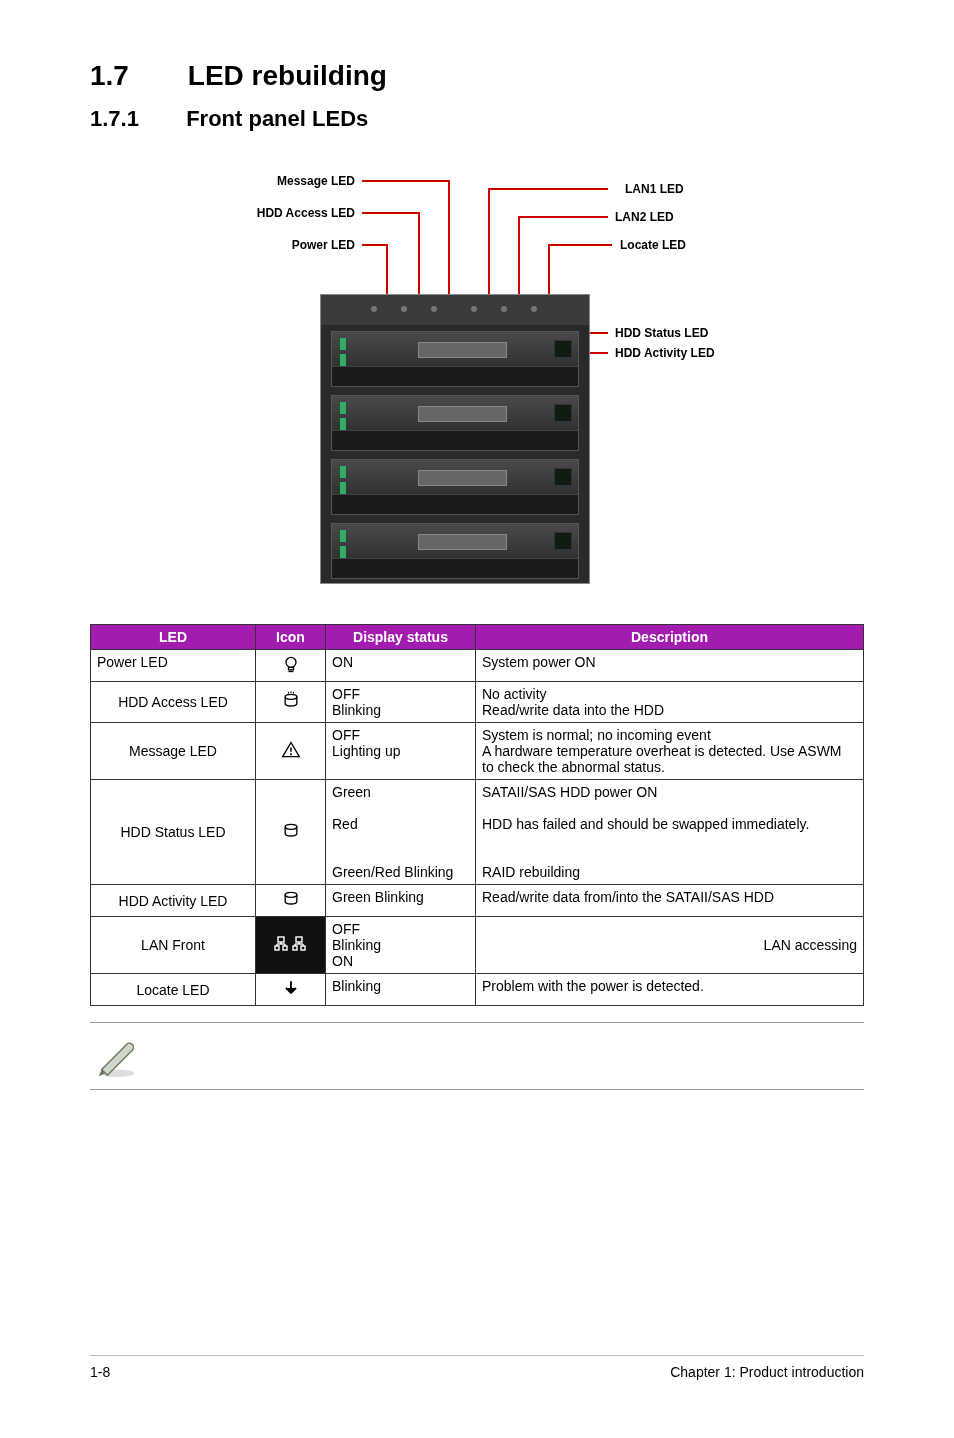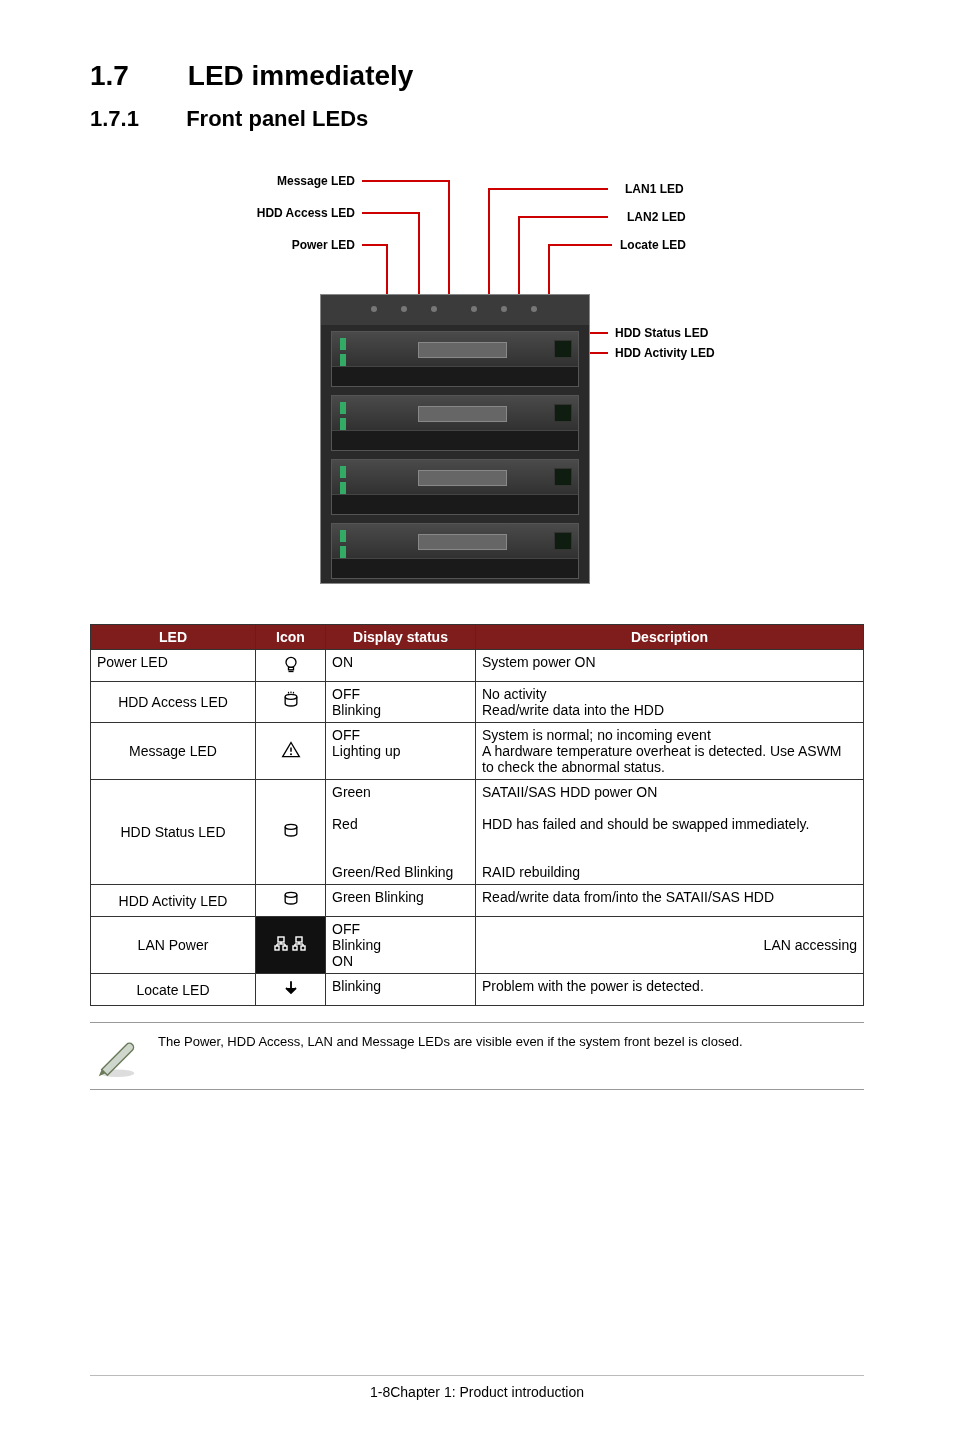--- a/index.html
+++ b/index.html
@@ -37,41 +37,41 @@
   .bay-badge { position:absolute; right:6px; top:8px; width:18px; height:18px; background:#0f1c10; border:1px solid #333;}
   .bay-led1 { position:absolute; left:8px; top:6px; width:6px; height:12px; background:#3a6;}
   .bay-led2 { position:absolute; left:8px; top:22px; width:6px; height:12px; background:#3a6;}
 
   .label { position:absolute; font-size:12px; font-weight:bold; color:#000; white-space:nowrap; }
   .line { position:absolute; background:#c00; }
   .lineH { height:2px; }
   .lineV { width:2px; }
 
   table.led { width: 100%; border-collapse: collapse; font-size: 14px; }
-  table.led th { background:#7f1d1d; color:#fff; font-weight:bold; text-align:center; padding:4px 6px; border:1px solid #333; }
+  table.led th { background:#a21caf; color:#fff; font-weight:bold; text-align:center; padding:4px 6px; border:1px solid #333; }
   table.led td { border:1px solid #333; padding:4px 6px; vertical-align:top; }
   table.led td.center { text-align:center; vertical-align:middle; }
   .col-led { width: 165px; }
   .col-icon { width: 70px; }
   .col-status { width: 150px; }
 
   .icon-svg { width:20px; height:20px; }
 
   .note-box { display:flex; align-items:flex-start; gap:18px; border-top:1px solid #999; border-bottom:1px solid #999; padding:10px 4px; margin-top:16px; }
   .note-icon { width:46px; height:46px; flex:0 0 46px; }
   .note-text { font-size:13px; line-height:1.35; }
 
-  .footer { position:absolute; left:90px; right:90px; bottom:38px; display:flex; justify-content:center; font-size:14px; border-top:1px solid #bbb; padding-top:8px; }
+  .footer { position:absolute; left:90px; right:90px; bottom:58px; display:flex; justify-content:space-between; font-size:14px; border-top:1px solid #bbb; padding-top:8px; }
 </style>
 </head>
 <body>
 
 <div class="h1">
   <span class="num">1.7</span>
-  <span>LED immediately</span>
+  <span>LED rebuilding</span>
 </div>
 <div class="h2">
   <span class="num">1.7.1</span>
   <span>Front panel LEDs</span>
 </div>
 
 <div class="diagram-wrap">
 
   <div class="label" style="left:145px; top:10px; text-align:right; width:120px;">Message LED</div>
   <div class="label" style="left:145px; top:42px; text-align:right; width:120px;">HDD Access LED</div>
@@ -80,21 +80,21 @@
   <div class="line lineH" style="left:272px; top:16px; width:88px;"></div>
   <div class="line lineV" style="left:358px; top:16px; height:122px;"></div>
 
   <div class="line lineH" style="left:272px; top:48px; width:58px;"></div>
   <div class="line lineV" style="left:328px; top:48px; height:90px;"></div>
 
   <div class="line lineH" style="left:272px; top:80px; width:26px;"></div>
   <div class="line lineV" style="left:296px; top:80px; height:58px;"></div>
 
   <div class="label" style="left:535px; top:18px;">LAN1 LED</div>
-  <div class="label" style="left:537px; top:46px;">LAN2 LED</div>
+  <div class="label" style="left:525px; top:46px;">LAN2 LED</div>
   <div class="label" style="left:530px; top:74px;">Locate LED</div>
   <div class="label" style="left:525px; top:162px;">HDD Status LED</div>
   <div class="label" style="left:525px; top:182px;">HDD Activity LED</div>
 
   <div class="line lineH" style="left:398px; top:24px; width:120px;"></div>
   <div class="line lineV" style="left:398px; top:24px; height:114px;"></div>
 
   <div class="line lineH" style="left:428px; top:52px; width:90px;"></div>
   <div class="line lineV" style="left:428px; top:52px; height:86px;"></div>
 
@@ -234,21 +234,21 @@
         <svg class="icon-svg" viewBox="0 0 24 24">
           <ellipse cx="12" cy="7" rx="7" ry="3" fill="none" stroke="#000" stroke-width="1.6"></ellipse>
           <path d="M5 7 v8 a7 3 0 0 0 14 0 v-8" fill="none" stroke="#000" stroke-width="1.6"></path>
         </svg>
       </td>
       <td style="white-space:pre-line;">Green Blinking</td>
       <td style="white-space:pre-line;">Read/write data from/into the SATAII/SAS HDD</td>
     </tr>
 
     <tr>
-      <td class="center">LAN Power</td>
+      <td class="center">LAN Front</td>
       <td class="center" style="background:#111; color:#fff;">
         <svg style="width:34px;height:18px;" viewBox="0 0 34 18">
           <g fill="none" stroke="#fff" stroke-width="1.4">
             <rect x="4" y="2" width="6" height="5"></rect>
               <rect x="1" y="11" width="4" height="4"></rect>
               <rect x="9" y="11" width="4" height="4"></rect>
             <line x1="7" y1="7" x2="7" y2="9"></line>
               <line x1="3" y1="11" x2="3" y2="9"></line>
               <line x1="11" y1="11" x2="11" y2="9"></line>
               <line x1="3" y1="9" x2="11" y2="9"></line>
@@ -283,19 +283,18 @@
     </tr>
   </tbody>
 </table>
 
 <div class="note-box">
   <svg class="note-icon" viewBox="0 0 48 48">
     <ellipse cx="24" cy="42" rx="18" ry="4" fill="#ddd"></ellipse>
     <path d="M8 38 L34 12 a4 4 0 0 1 6 6 L14 44 Z" fill="#cfd6cc" stroke="#6a7a5a" stroke-width="1.5"></path>
     <path d="M8 38 l-3 7 l7 -3 Z" fill="#6a7a5a"></path>
   </svg>
-  <div class="note-text">The Power, HDD Access, LAN and Message LEDs are visible even if the system front bezel is closed.</div>
 </div>
 
 <div class="footer">
   <span>1-8</span>
   <span>Chapter 1:  Product introduction</span>
 </div>
 
 </body></html>

